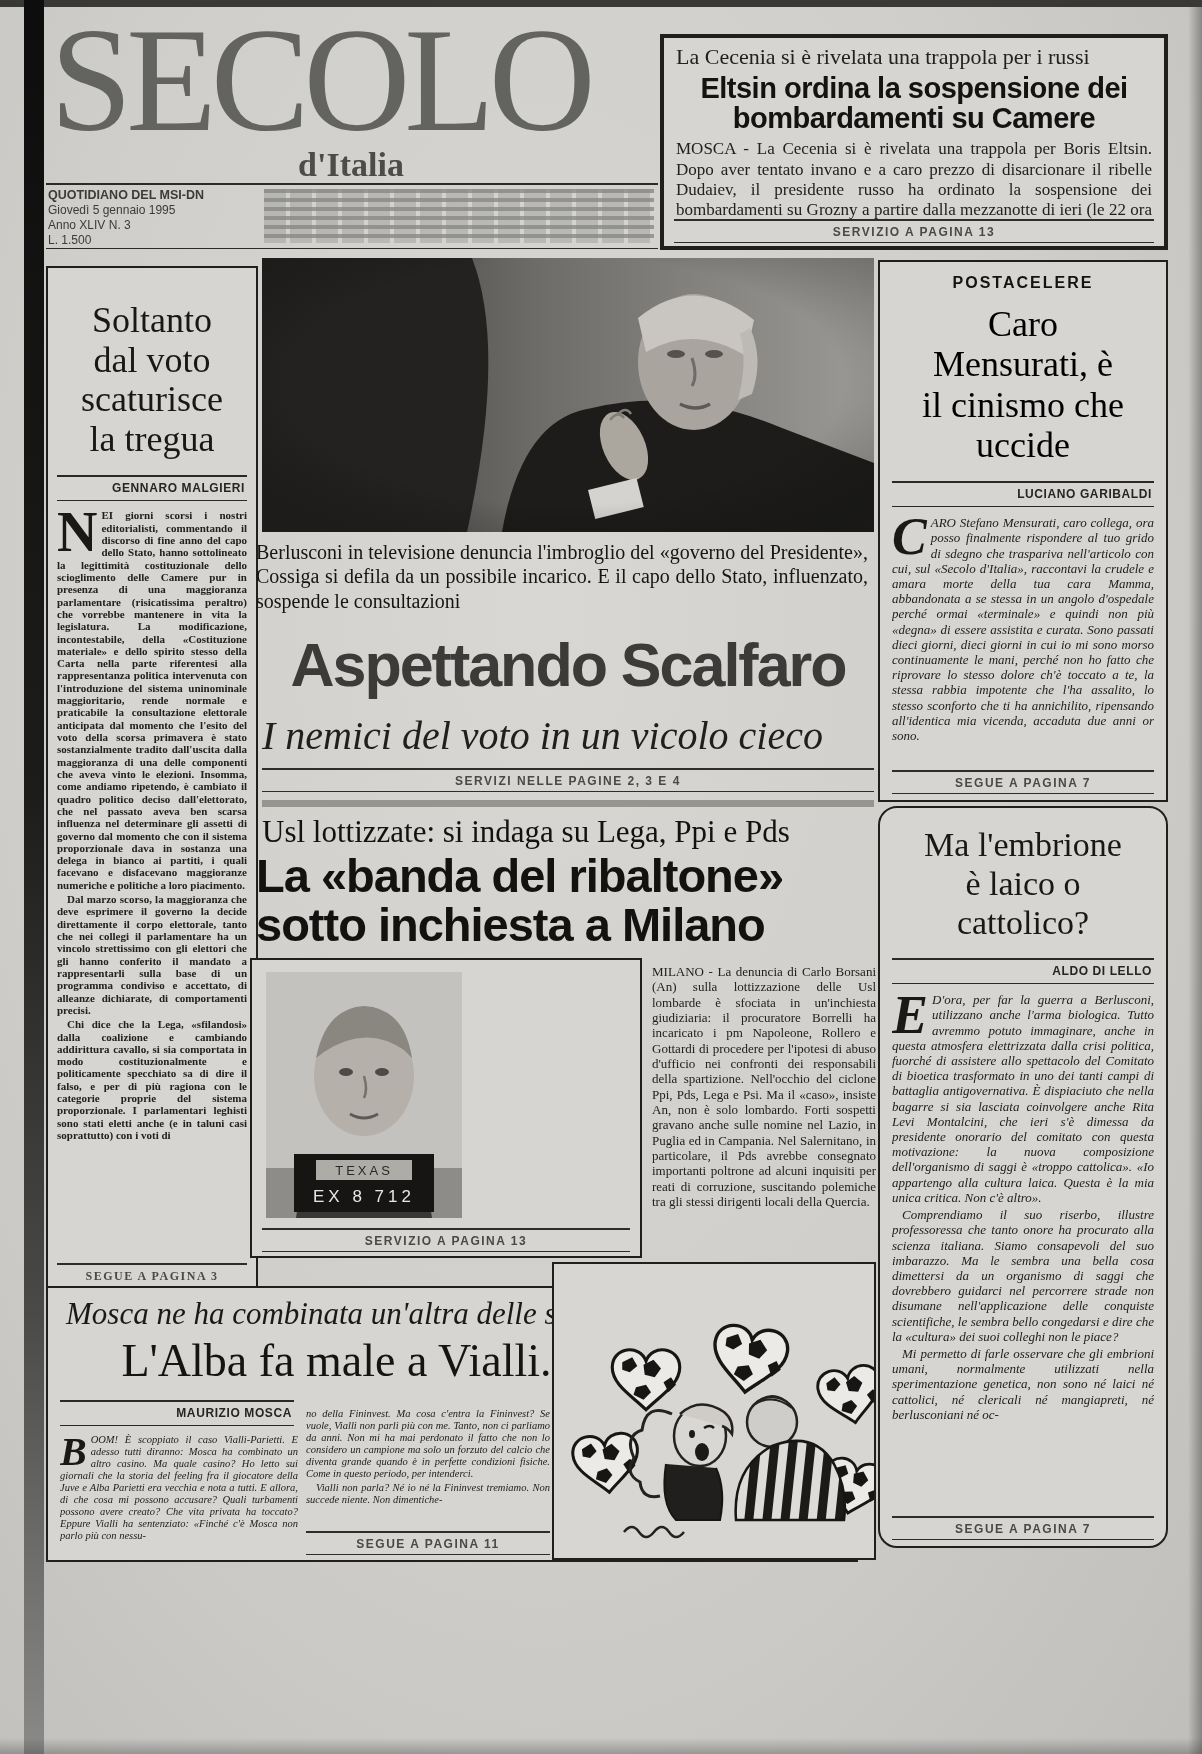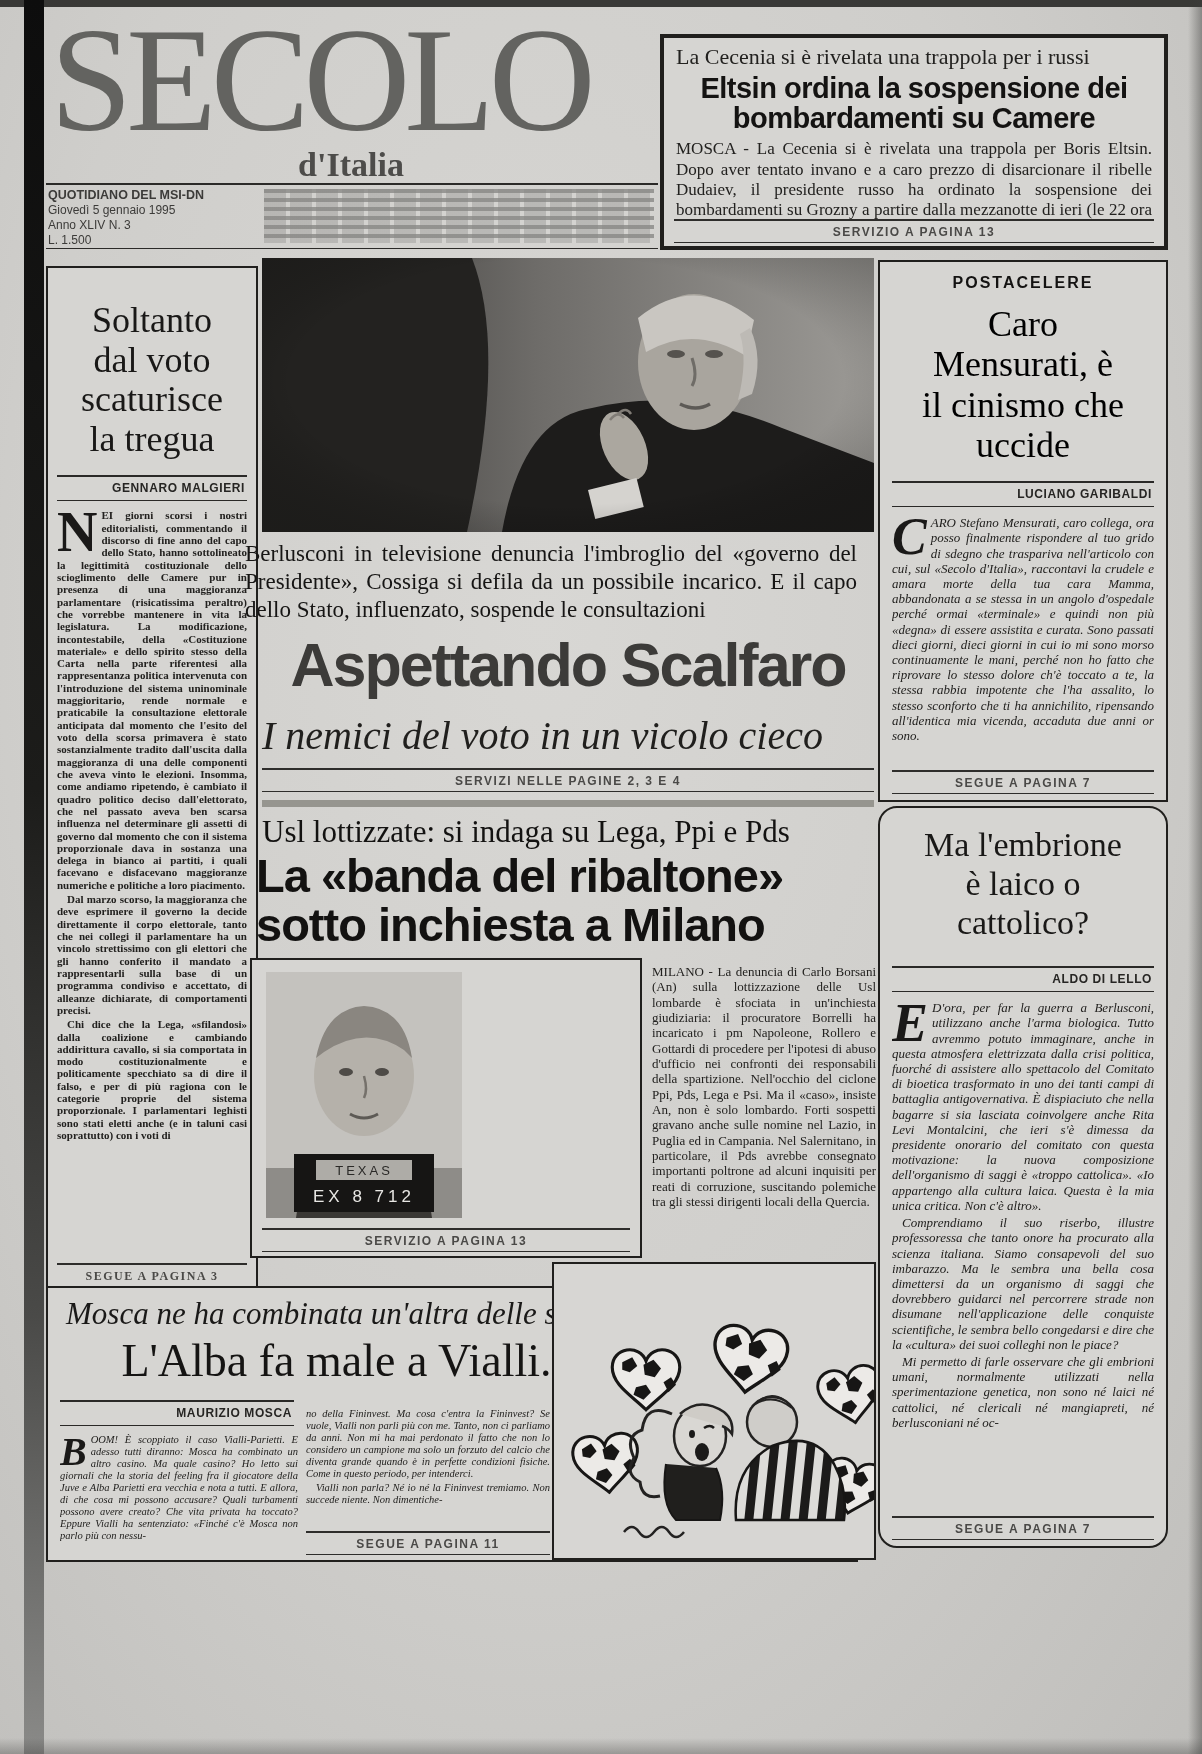--- a/index.html
+++ b/index.html
@@ -95,21 +95,21 @@
       <ellipse cx="452" cy="96" rx="9" ry="4" fill="#55524e"></ellipse>
       <path d="M430,100 q6,18 0,28" stroke="#6f6c67" stroke-width="3" fill="none"></path>
       <path d="M418,146 q16,8 30,0" stroke="#5d5a56" stroke-width="3.5" fill="none"></path>
       <ellipse cx="362" cy="188" rx="21" ry="36" fill="#aba79f" transform="rotate(-24 362 188)"></ellipse>
       <path d="M348,162 q8,-10 14,-2 M356,156 q8,-8 13,0" stroke="#807c76" stroke-width="2.5" fill="none"></path>
       <rect x="326" y="232" width="50" height="30" fill="#d5d3cf" transform="rotate(-14 326 232)"></rect>
       <rect width="612" height="274" fill="url(#pvig)"></rect>
     </svg>
   </div>
 
-  <div class="abs" style="left:245px;top:540px;width:612px;font-size:23px;line-height:1.22;text-align:justify;color:#161514;">Berlusconi in televisione denuncia l'imbroglio del «governo del Presidente», Cossiga si defila da un possibile incarico. E il capo dello Stato, influenzato, sospende le consultazioni</div>
+  <div class="abs" style="left:256px;top:540px;width:612px;font-size:20px;line-height:1.22;text-align:justify;color:#161514;">Berlusconi in televisione denuncia l'imbroglio del «governo del Presidente», Cossiga si defila da un possibile incarico. E il capo dello Stato, influenzato, sospende le consultazioni</div>
   <div class="abs sans" style="left:258px;top:630px;width:620px;font-weight:900;font-size:61px;letter-spacing:-2px;color:#3c3b39;text-align:center;white-space:nowrap;">Aspettando Scalfaro</div>
   <div class="abs it" style="left:262px;top:712px;width:612px;font-size:40px;color:#201f1d;">I nemici del voto in un vicolo cieco</div>
   <div class="jumpline abs" style="left:262px;top:768px;width:612px;">SERVIZI NELLE PAGINE 2, 3 E 4</div>
   <div class="abs" style="left:262px;top:800px;width:612px;height:7px;background:#96958f;"></div>
 
   <div class="abs" style="left:262px;top:814px;width:612px;font-size:31px;color:#131211;">Usl lottizzate: si indaga su Lega, Ppi e Pds</div>
   <div class="abs sans" style="left:256px;top:852px;width:624px;font-weight:900;font-size:47px;line-height:1.04;letter-spacing:-1px;color:#131211;">La «banda del ribaltone» sotto inchiesta a Milano</div>
 
   <div class="box" style="left:250px;top:958px;width:392px;height:300px;border-width:2.5px;">
     <div class="abs" style="left:14px;top:12px;width:196px;height:246px;">
@@ -140,21 +140,21 @@
     <div style="font-size:36px;line-height:1.12;text-align:center;width:205px;margin:12px auto 0;color:#000000;">Caro Mensurati, è il cinismo che uccide</div>
     <div class="byline" style="margin-top:16px;">LUCIANO GARIBALDI</div>
     <div class="bodytext it" style="font-size:13px;line-height:1.17;margin-top:8px;height:302px;">
       <p class="first"><span class="dc" style="font-size:52px;">C</span><span>ARO Stefano Mensurati, caro collega, ora posso finalmente rispondere al tuo grido di sdegno che traspariva nell'articolo con cui, sul «Secolo d'Italia», raccontavi la crudele e amara morte della tua cara Mamma, abbandonata a se stessa in un angolo d'ospedale perché ormai «terminale» e quindi non più «degna» di essere assistita e curata. Sono passati dieci giorni, dieci giorni in cui io mi sono morso continuamente le mani, perché non ho fatto che riprovare lo stesso dolore ch'è toccato a te, la stessa rabbia impotente che l'ha assalito, lo stesso sconforto che ti ha annichilito, ripensando all'identica mia vicenda, accaduta due anni or sono.</span></p>
     </div>
     <div class="jumpline abs" style="left:12px;right:12px;bottom:6px;">SEGUE A PAGINA 7</div>
   </div>
 
   <div class="box" style="left:878px;top:806px;width:290px;height:742px;padding:8px 12px;border-radius:19px;">
     <div style="font-size:34px;line-height:1.14;text-align:center;width:212px;margin:10px auto 0;color:#191817;">Ma l'embrione è laico o cattolico?</div>
-    <div class="byline" style="margin-top:24px;">ALDO DI LELLO</div>
+    <div class="byline" style="margin-top:16px;">ALDO DI LELLO</div>
     <div class="bodytext it" style="font-size:13px;line-height:1.17;margin-top:8px;height:492px;">
       <p class="first"><span class="dc" style="font-size:54px;">E</span><span>D'ora, per far la guerra a Berlusconi, utilizzano anche l'arma biologica. Tutto avremmo potuto immaginare, anche in questa atmosfera elettrizzata dalla crisi politica, fuorché di assistere allo spettacolo del Comitato di bioetica trasformato in uno dei tanti campi di battaglia antigovernativa. È dispiaciuto che nella bagarre si sia lasciata coinvolgere anche Rita Levi Montalcini, che ieri s'è dimessa da presidente onorario del comitato con questa motivazione: la nuova composizione dell'organismo di saggi è «troppo cattolica». «Io appartengo alla cultura laica. Questa è la mia unica critica. Non c'è altro».</span></p>
       <p>Comprendiamo il suo riserbo, illustre professoressa che tanto onore ha procurato alla scienza italiana. Siamo consapevoli del suo imbarazzo. Ma le sembra una bella cosa dimettersi da un organismo di saggi che dovrebbero guidarci nel percorrere strade non disumane nell'applicazione delle conquiste scientifiche, le sembra bello congedarsi e dire che la «cultura» dei suoi colleghi non le piace?</p>
       <p>Mi permetto di farle osservare che gli embrioni umani, normalmente utilizzati nella sperimentazione genetica, non sono né laici né cattolici, né clericali né mangiapreti, né berlusconiani né oc-</p>
     </div>
     <div class="jumpline abs" style="left:12px;right:12px;bottom:6px;">SEGUE A PAGINA 7</div>
   </div>
 
   <div class="box" style="left:46px;top:1286px;width:812px;height:276px;">
     <div class="abs it" style="left:18px;top:8px;width:500px;font-size:31px;white-space:nowrap;color:#1a1918;">Mosca ne ha combinata un'altra delle sue</div>

